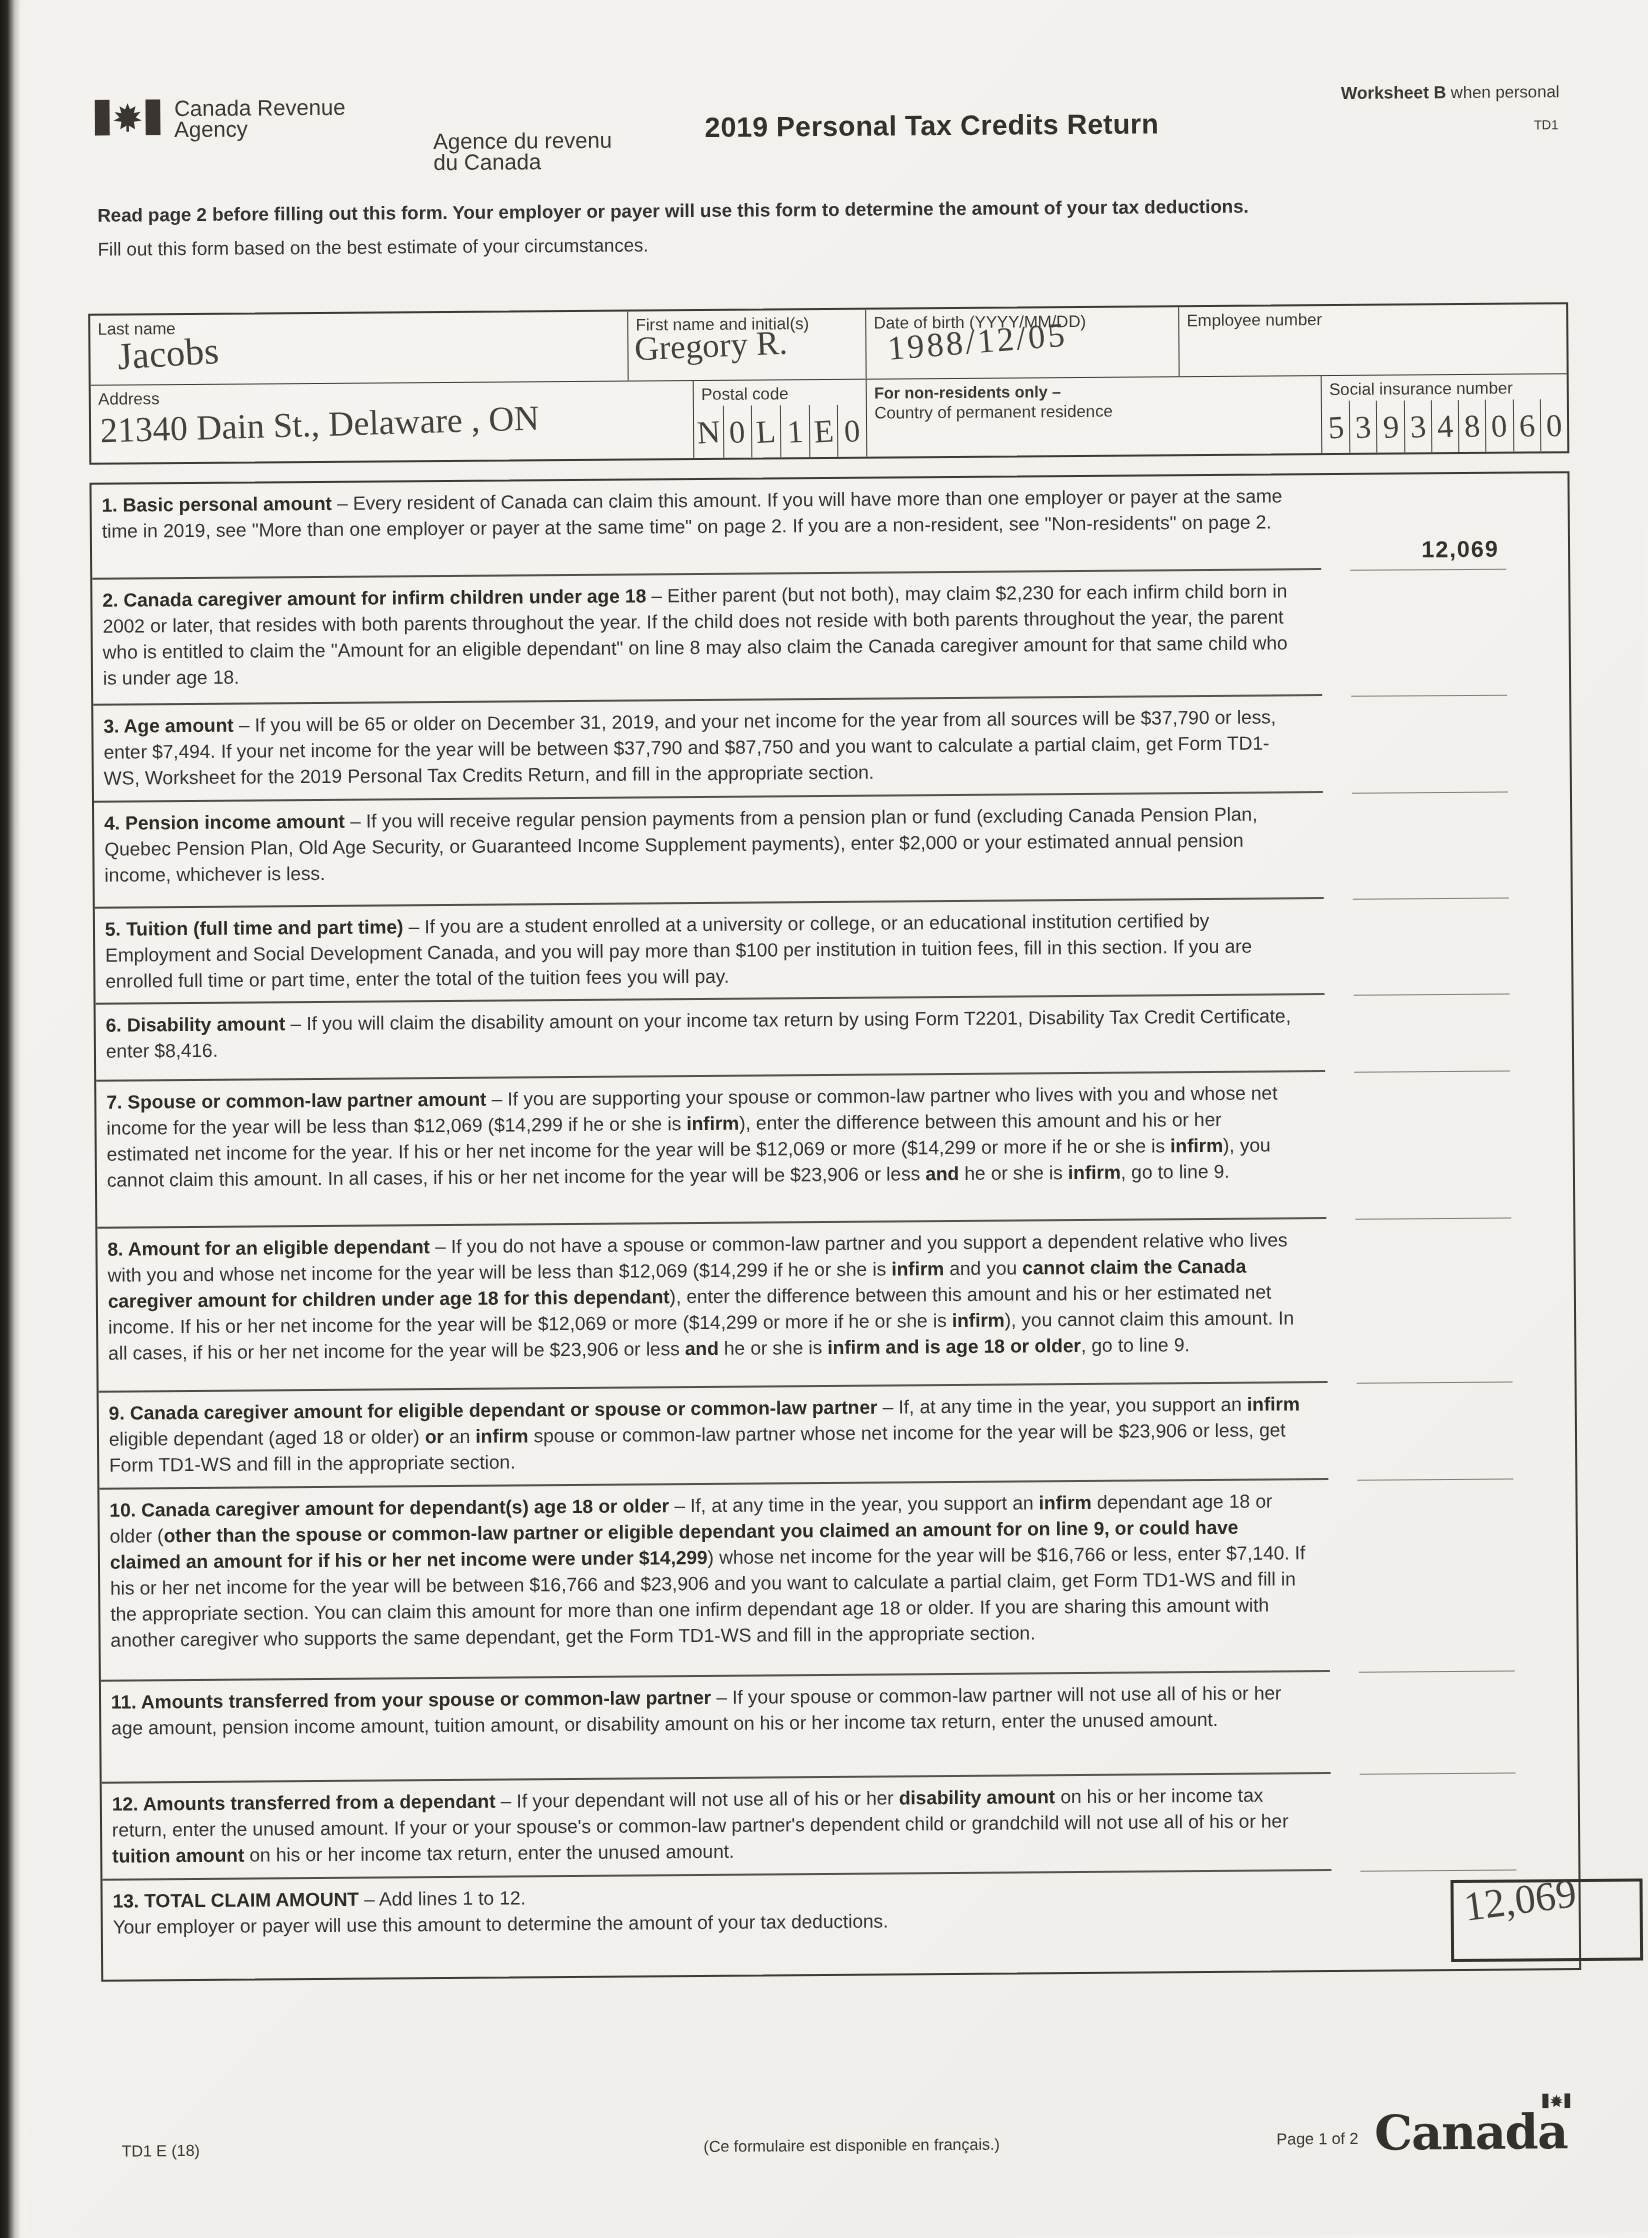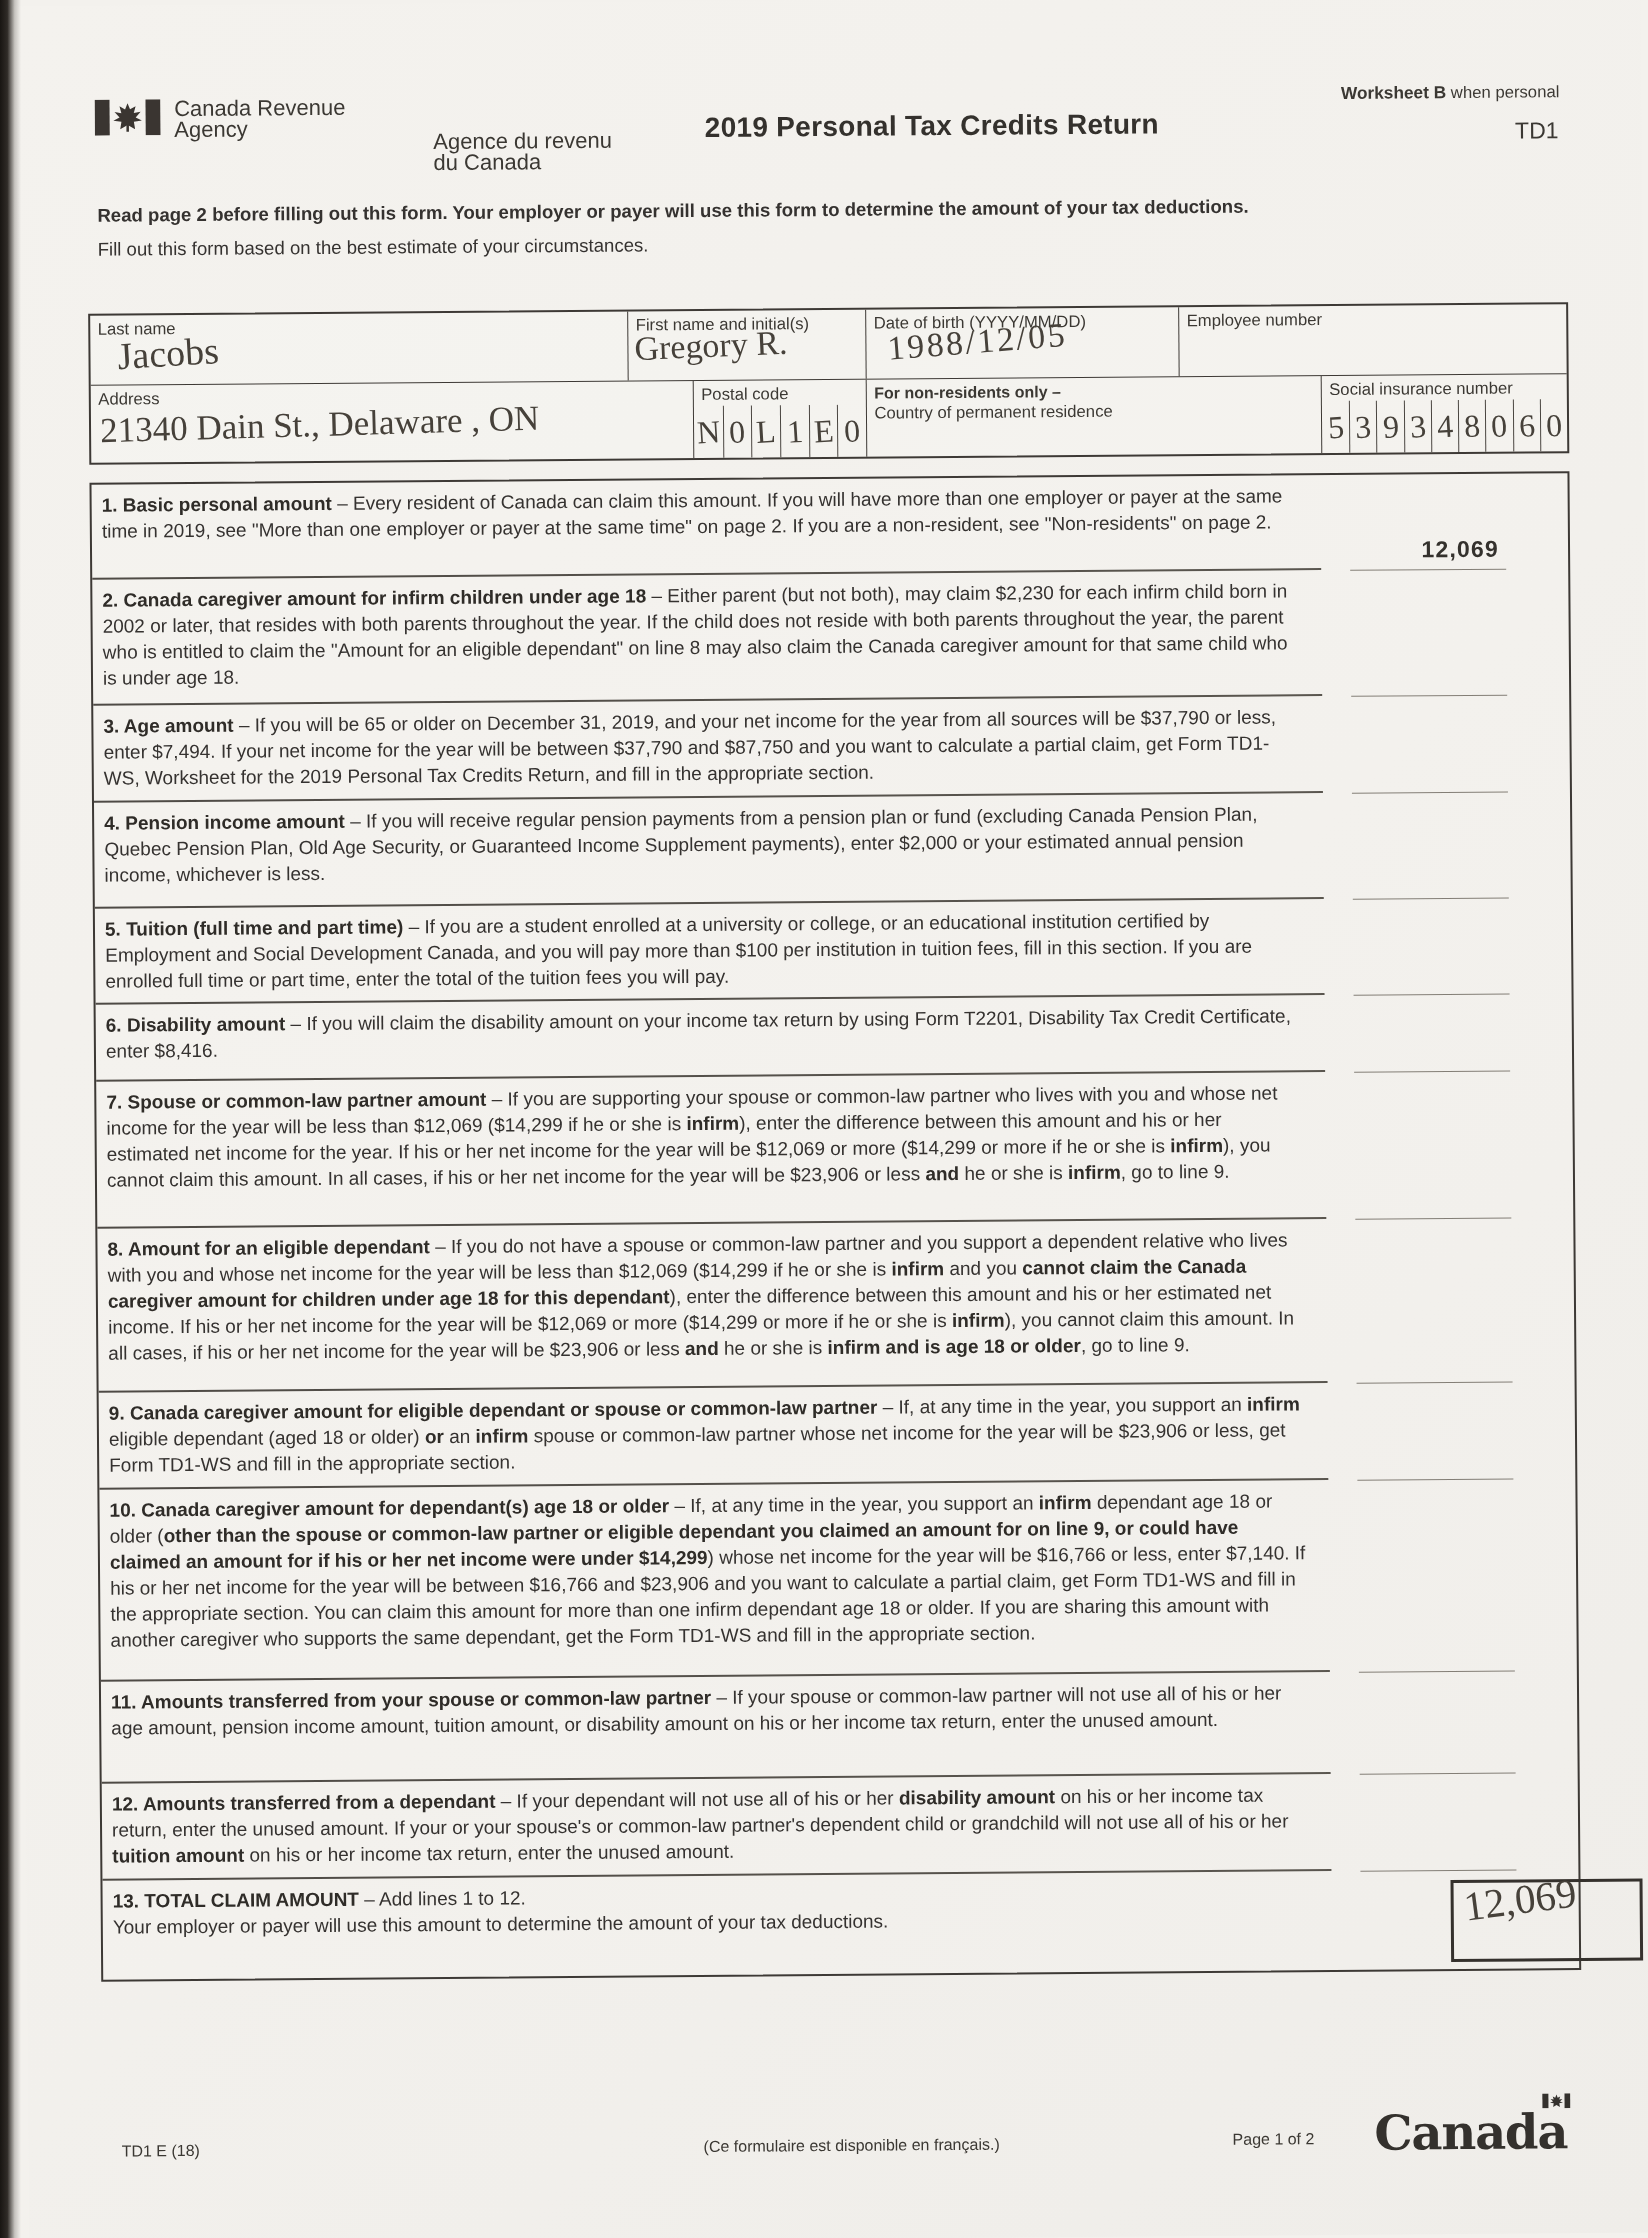--- a/index.html
+++ b/index.html
@@ -19,21 +19,21 @@
 
   
   .header{position:absolute;top:87px;left:82px;right:80px;height:105px;}
   .flagword{position:absolute;left:0;top:7.4px;display:flex;gap:13.6px;}
   .flag-svg{width:66px;height:36px;}
   .agency{font-size:22px;line-height:20.4px;color:#3b3833;}
   .agency.fr{margin-left:74px;margin-top:35px;}
   .form-title{position:absolute;left:610px;top:23.5px;font-size:28px;font-weight:bold;color:#34312d;letter-spacing:0.3px;}
   .protected{position:absolute;right:2.5px;top:0;text-align:right;font-size:16.7px;color:#3b3833;}
   .protected b{font-size:17.3px;}
-  .form-code{position:absolute;right:3.7px;top:36px;font-size:23px;color:#3b3833;}
+  .form-code{position:absolute;right:3.7px;top:36px;font-size:13px;color:#3b3833;}
 
   
   .intro{position:absolute;top:197px;left:84px;width:1399px;font-size:18.6px;line-height:25px;color:#353230;}
   .intro .b1{font-weight:bold;}
   .intro .b2{margin-top:8.7px;}
 
   
   .id-table{position:absolute;top:308px;left:74px;width:1476px;border:2.5px solid #3d3935;background:rgba(255,255,255,.15);}
   .id-row{display:grid;position:relative;}
   .id-row.r1{grid-template-columns:538px 238px 313px auto;height:69px;border-bottom:1.9px solid #3d3935;}
@@ -62,21 +62,21 @@
     background:linear-gradient(to right,#4e4a45,#5a564f);}
   .answer-line{position:absolute;right:62px;bottom:-0.6px;width:156px;border-bottom:1.9px solid #837e76;}
   .print-value{position:absolute;right:69px;bottom:7.4px;font-size:23px;font-weight:bold;letter-spacing:1.2px;color:#34312d;}
   .total-box{position:absolute;right:-64px;top:10px;width:186px;height:76px;border:3.1px solid #35312d;}
   .total-box .hw{position:absolute;left:10px;top:3.7px;font-size:41px;transform:rotate(-7deg);}
 
   
   .footer-item{position:absolute;font-size:16px;color:#3b3833;}
   #f-code{left:93px;top:2137px;}
   #f-note{left:675px;top:2137px;}
-  #f-page{left:1204px;top:2134px;}
+  #f-page{left:1248px;top:2134px;}
   .wordmark{position:absolute;left:1346px;top:2109px;font-family:"DejaVu Serif",serif;font-weight:bold;
     font-size:48px;color:#34312d;letter-spacing:-1.2px;}
   .wordmark .lasta{position:relative;}
   .wordmark .flag-mini{position:absolute;top:-10px;left:5px;width:28.5px;height:15px;}
 </style>
 </head>
 <body>
 
 <div class="scan-edge"></div>
 

